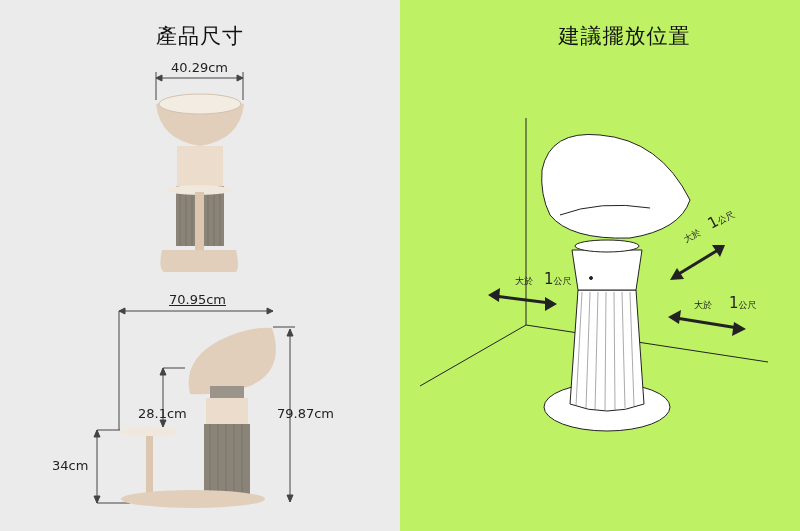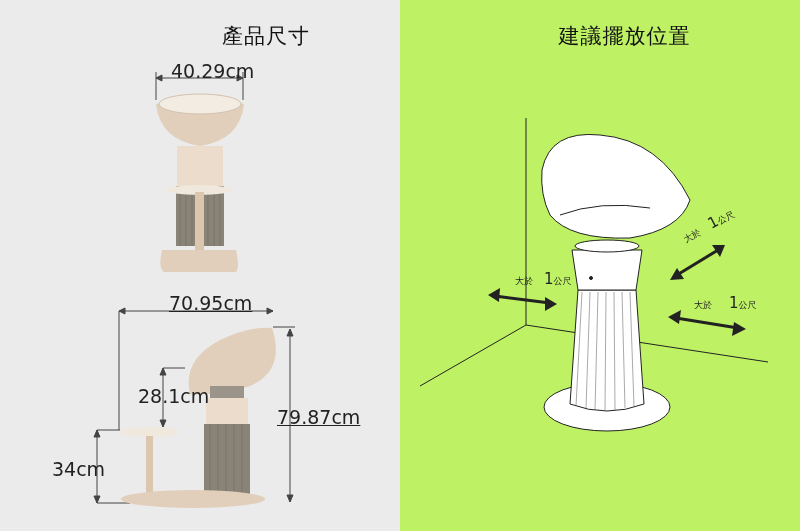--- a/index.html
+++ b/index.html
@@ -1,21 +1,21 @@
 <!DOCTYPE html>
 <html><head>
 <meta charset="utf-8">
 <style>
   html,body{margin:0;padding:0;}
   body{width:800px;height:531px;position:relative;overflow:hidden;font-family:"DejaVu Sans","Liberation Sans",sans-serif;background:#fff;}
   .panel{position:absolute;top:0;height:531px;}
-  .left{left:0;width:400px;background:#ebebeb;padding-left:44px;}
+  .left{left:0;width:400px;background:#ebebeb;}
   .right{left:400px;width:449px;background:#bef264;}
   .title{position:absolute;top:22px;width:100%;text-align:center;font-size:21px;color:#111;letter-spacing:1px;}
-  .dim{position:absolute;font-size:19px;color:#222;white-space:nowrap;}
+  .dim{position:absolute;font-size:13px;color:#222;white-space:nowrap;}
   .lbl{position:absolute;font-size:9px;color:#222;white-space:nowrap;}
   .big{font-size:15px;}
   svg{position:absolute;left:0;top:0;}
 </style>
 </head>
 <body>
 
 <div class="panel left">
   <div class="title">產品尺寸</div>
 
@@ -80,22 +80,22 @@
         <line x1="242" y1="424" x2="242" y2="496"></line>
       </g>
       <ellipse cx="149" cy="432" rx="30" ry="5" fill="#f0e8dc"></ellipse>
       <rect x="146" y="436" width="7" height="64" fill="#dcc6b0"></rect>
       <ellipse cx="193" cy="499" rx="72" ry="9" fill="#e2cfbb"></ellipse>
     </g>
   </svg>
 
   <div class="dim" style="left:171px;top:60px;">40.29cm</div>
   <div class="dim" style="left:169px;top:292px;text-decoration:underline;">70.95cm</div>
-  <div class="dim" style="left:277px;top:406px;text-decoration:underline;">79.87cm</div>
-  <div class="dim" style="left:138px;top:385px;">28.1cm</div>
+  <div class="dim" style="left:277px;top:406px;">79.87cm</div>
+  <div class="dim" style="left:138px;top:406px;">28.1cm</div>
   <div class="dim" style="left:52px;top:458px;">34cm</div>
 </div>
 
 <div class="panel right">
   <div class="title">建議擺放位置</div>
 
   <svg width="400" height="531">
     <g stroke="#222" stroke-width="1" fill="none">
       <line x1="126" y1="118" x2="126" y2="325"></line>
       <line x1="126" y1="325" x2="20" y2="386"></line>

